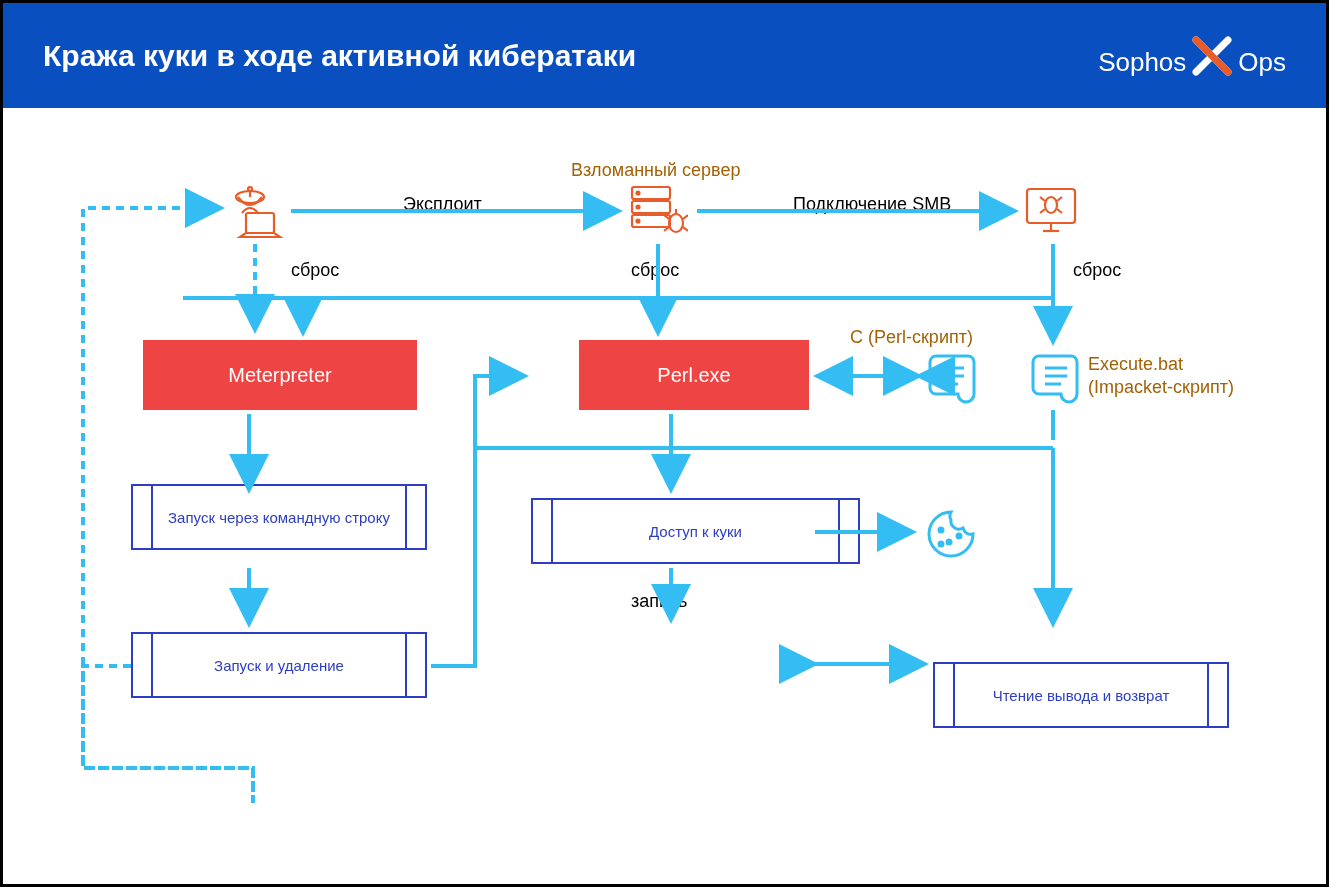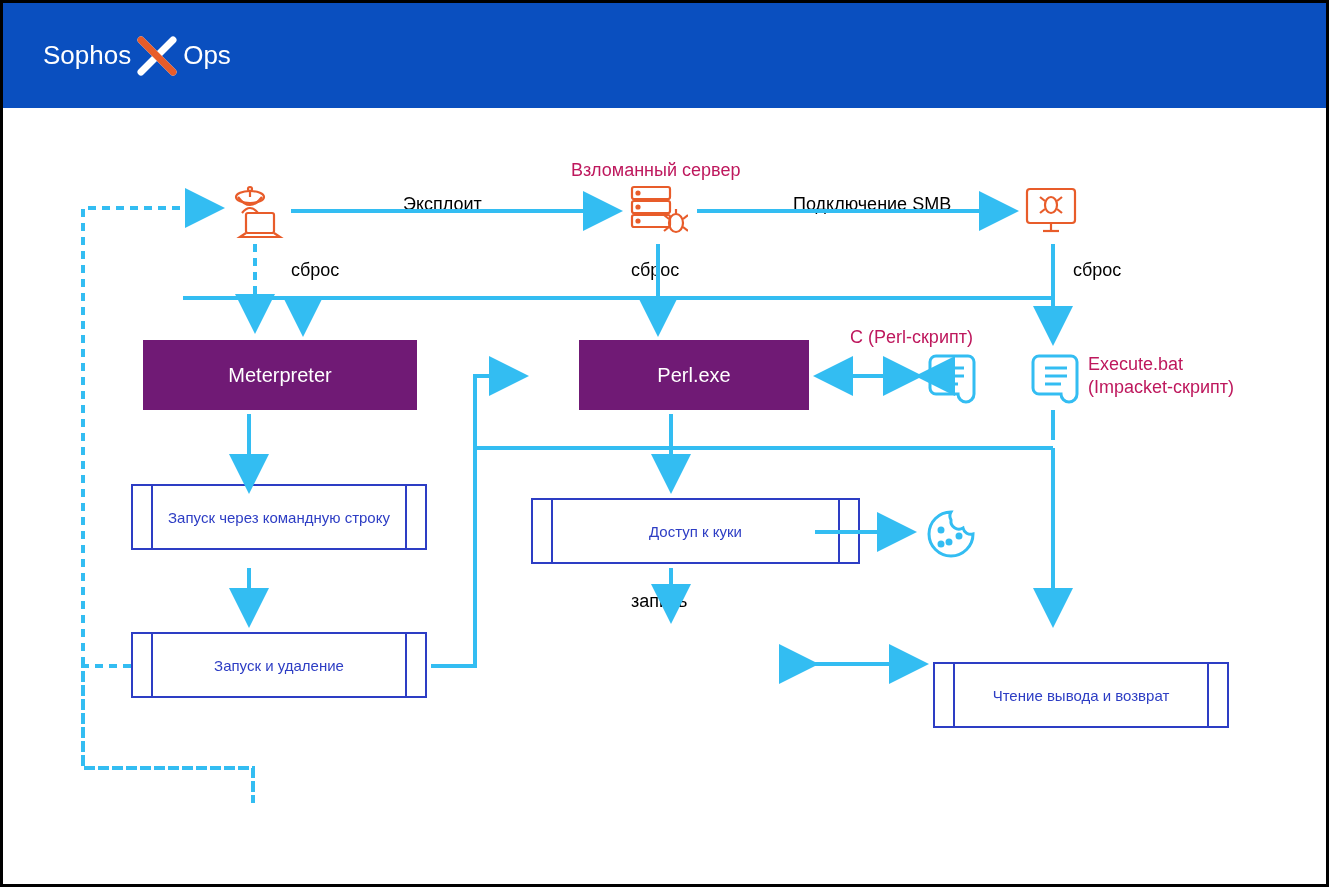--- a/index.html
+++ b/index.html
@@ -18,51 +18,52 @@
     display: flex;
     align-items: center;
     justify-content: space-between;
     padding: 0 40px;
   }
   .title {
     color: #fff;
     font-size: 30px;
     font-weight: 700;
   }
-  .logo { display:flex; align-items:center; color:#fff; font-size:26px; font-weight:300; }
+  .logo { display:flex; align-items:flex-end; color:#fff; font-size:26px; font-weight:300; }
   .logo svg { margin: 0 4px; }
   .canvas {
     position: relative;
     width: 100%;
     height: calc(100% - 105px);
   }
   .node-solid {
-    position:absolute; background:#701a75; color:#fff;
+    position:absolute; background:#ef4444; color:#fff;
     display:flex; align-items:center; justify-content:center;
     font-size:20px; font-weight:300;text-align:right;
   }
   .node-box {
     position:absolute; border:2px solid #2d3dc4; background:#fff; color:#2d3dc4;
     display:flex; align-items:center; justify-content:center;
     font-size:15px; text-align:center; padding:0 30px;
   }
   .node-box .bar-l, .node-box .bar-r {
     position:absolute; top:0; bottom:0; width:10px; border-right:2px solid #2d3dc4;
   }
   .node-box .bar-l { left:10px; }
   .node-box .bar-r { right:10px; border-right:none; border-left:2px solid #2d3dc4; }
   .lbl { position:absolute; font-size:18px; color:#000; }
-  .lbl-blue { position:absolute; font-size:18px; color:#be185d; }
+  .lbl-blue { position:absolute; font-size:18px; color:#a16207; }
   svg.flows { position:absolute; top:0; left:0; width:100%; height:100%; pointer-events:none; }
   .icon { position:absolute; }
 </style>
 </head>
 <body>
 
 <div class="header">
+  <div class="title">Кража куки в ходе активной кибератаки</div>
   <div class="logo">
     <span>Sophos</span>
     <svg width="44" height="44" viewBox="0 0 44 44">
       <path d="M6 6 L38 38 M38 6 L6 38" stroke="#fff" stroke-width="7" stroke-linecap="round"></path>
       <path d="M6 6 L38 38" stroke="#e85c2a" stroke-width="7" stroke-linecap="round"></path>
     </svg>
     <span>Ops</span>
   </div>
 </div>
 

